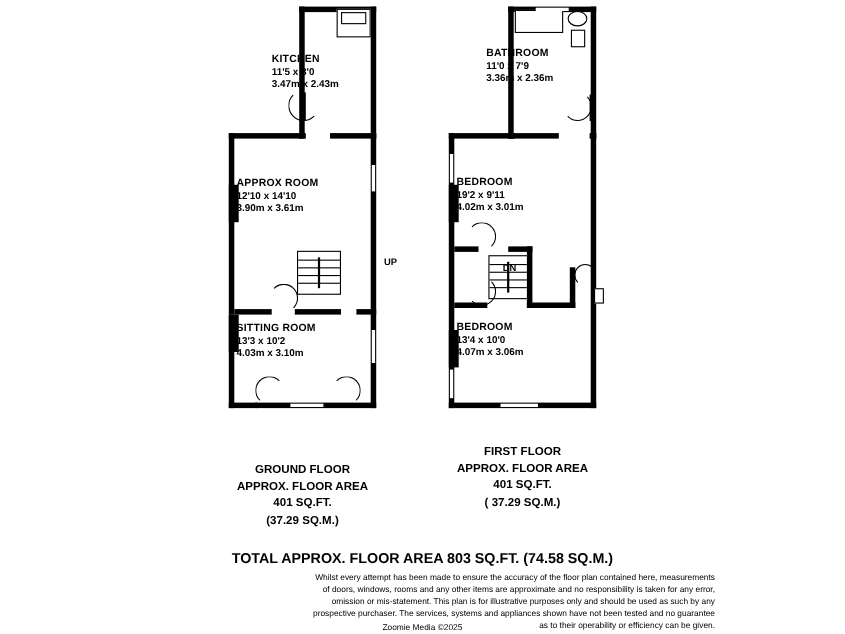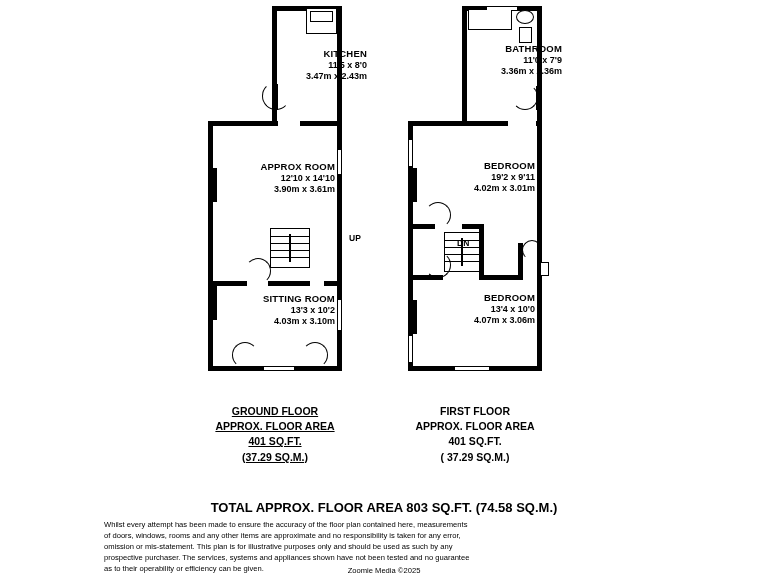--- a/index.html
+++ b/index.html
@@ -28,21 +28,21 @@
   .wall {
     position: absolute;
     background: #000000;
   }
   .room-fill {
     position: absolute;
     background: #ffffff;
   }
   .label {
     position: absolute;
-    text-align: right;
+    text-align: left;
     line-height: 1.25;
     white-space: nowrap;
   }
   .label .rname {
     font-weight: bold;
     font-size: 9.5px;
     letter-spacing: 0.2px;
     display: block;
   }
   .label .dim {
@@ -64,22 +64,22 @@
   .total-title {
     position: absolute;
     width: 768px;
     text-align: center;
     font-weight: bold;
     font-size: 13px;
   }
   .disclaimer {
     position: absolute;
     width: 560px;
-    left: 104px;
-    text-align: left;
+    left: 90px;
+    text-align: right;
     font-size: 7.6px;
     line-height: 1.45;
     color: #000;
   }
   .disclaimer span { display: block; }
   .credit {
     position: absolute;
     width: 768px;
     text-align: center;
     font-size: 7.6px;
@@ -199,21 +199,21 @@
     </div>
 
     <div class="arc arc-tl" style="left:232px; top:342px; width:26px; height:26px;"></div>
     <div class="arc arc-tr" style="left:302px; top:342px; width:26px; height:26px;"></div>
     <div class="wall" style="left:232px; top:366px; width:2px; height:5px;"></div>
 
     <div class="room-fill" style="left:338px; top:150px; width:3px; height:24px;"></div>
     <div class="room-fill" style="left:338px; top:300px; width:3px; height:30px;"></div>
     <div class="room-fill" style="left:264px; top:367px; width:30px; height:3px;"></div>
 
-    <div class="floor-caption" style="left:195px; top:404px; width:160px;text-decoration:underline;">
+    <div class="floor-caption" style="left:195px; top:420px; width:160px;">
       <span>GROUND FLOOR</span>
       <span>APPROX. FLOOR AREA</span>
       <span>401 SQ.FT.</span>
       <span>(37.29 SQ.M.)</span>
     </div>
   </div>
 
   <div>
 
     <div class="wall" style="left:462px; top:6px; width:80px; height:5px;"></div>

